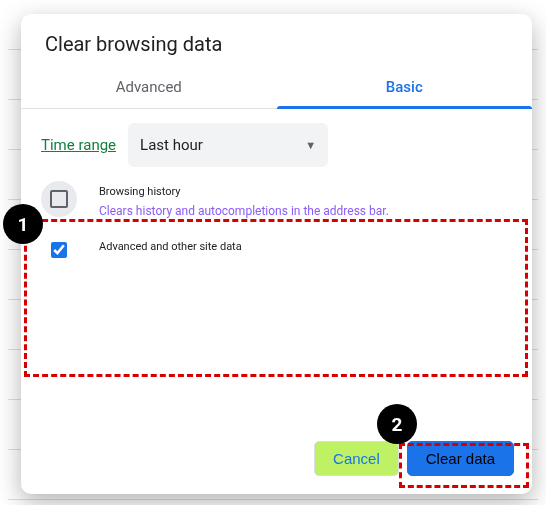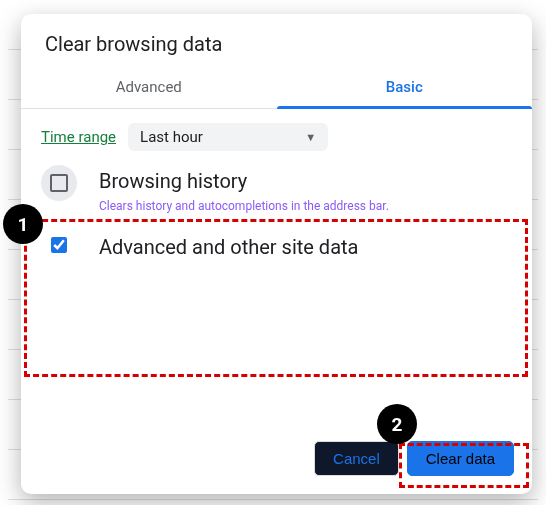--- a/index.html
+++ b/index.html
@@ -77,21 +77,21 @@
   .range-label {
     color: #15803d;
     font-size: 15px;
     text-decoration: underline;
   }
   .dropdown {
     display: flex;
     align-items: center;
     justify-content: space-between;
     width: 200px;
-    height: 28px;
+    height: 44px;
     padding: 12px 12px;
     background: #f1f3f4;
     border-radius: 6px;
     font-size: 15px;
     color: #202124;
     cursor: pointer;
   }
   .dropdown .arrow {
     color: #5f6368;
     font-size: 11px;
@@ -121,42 +121,42 @@
     width: 18px; height: 18px;
     border: 2px solid #5f6368;
     border-radius: 2px;
   }
   .chk {
     width: 16px; height: 16px;
     accent-color: #1a73e8;
     cursor: pointer;
   }
   .option-text .title {
-    font-size: 20px;
+    font-size: 11px;
     color: #202124;
     margin-bottom: 4px;
   }
   .option-text .desc {
     font-size: 12px;
     color: #8b5cf6;
     line-height: 1.5;
   }
   .footer {
     display: flex;
     justify-content: flex-end;
     gap: 8px;
     padding: 12px 18px 18px 18px;
   }
   .btn {
     font-size: 15px;
     padding: 8px 18px;
     border-radius: 5px;
     cursor: pointer;
     border: 1px solid #dadce0;
-    background: #0f172a;
+    background: #bef264;
     color: #1a73e8;
   }
   .btn.primary {
     background: #1a73e8;
     color: #000000;
     border-color: #1a73e8;
   }
   .annot-box {
     position: absolute;
     border: 3px dashed #d60000;

